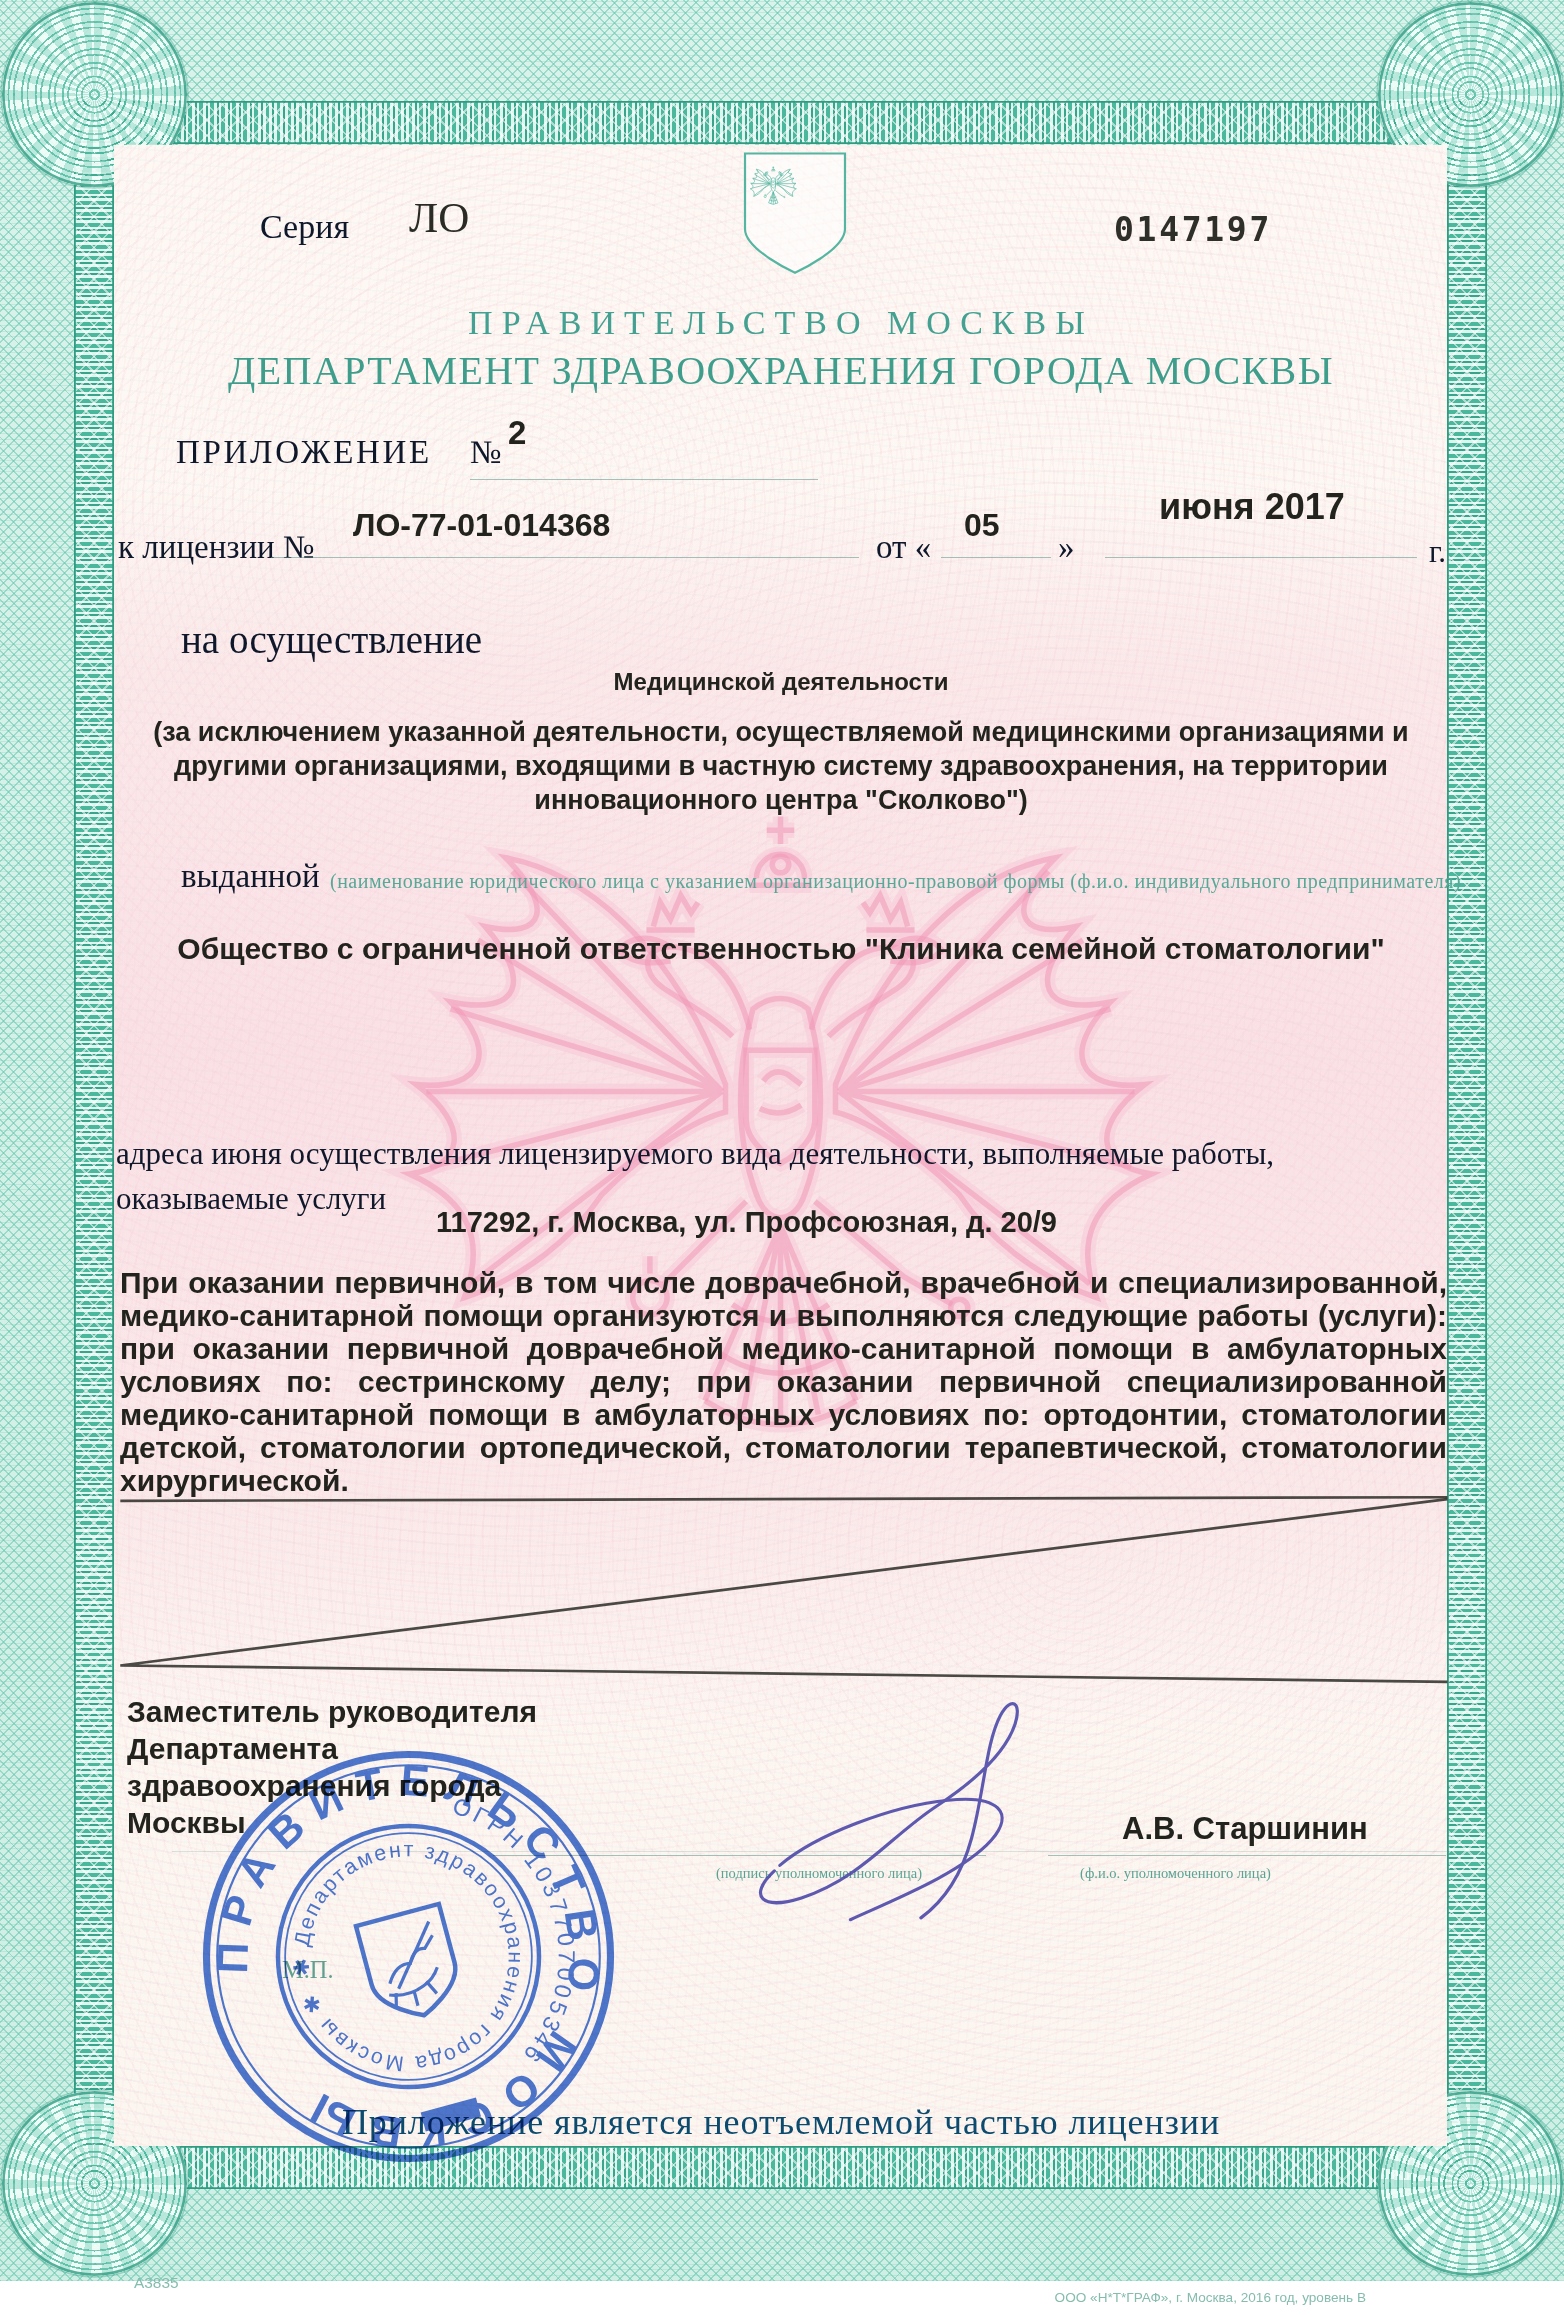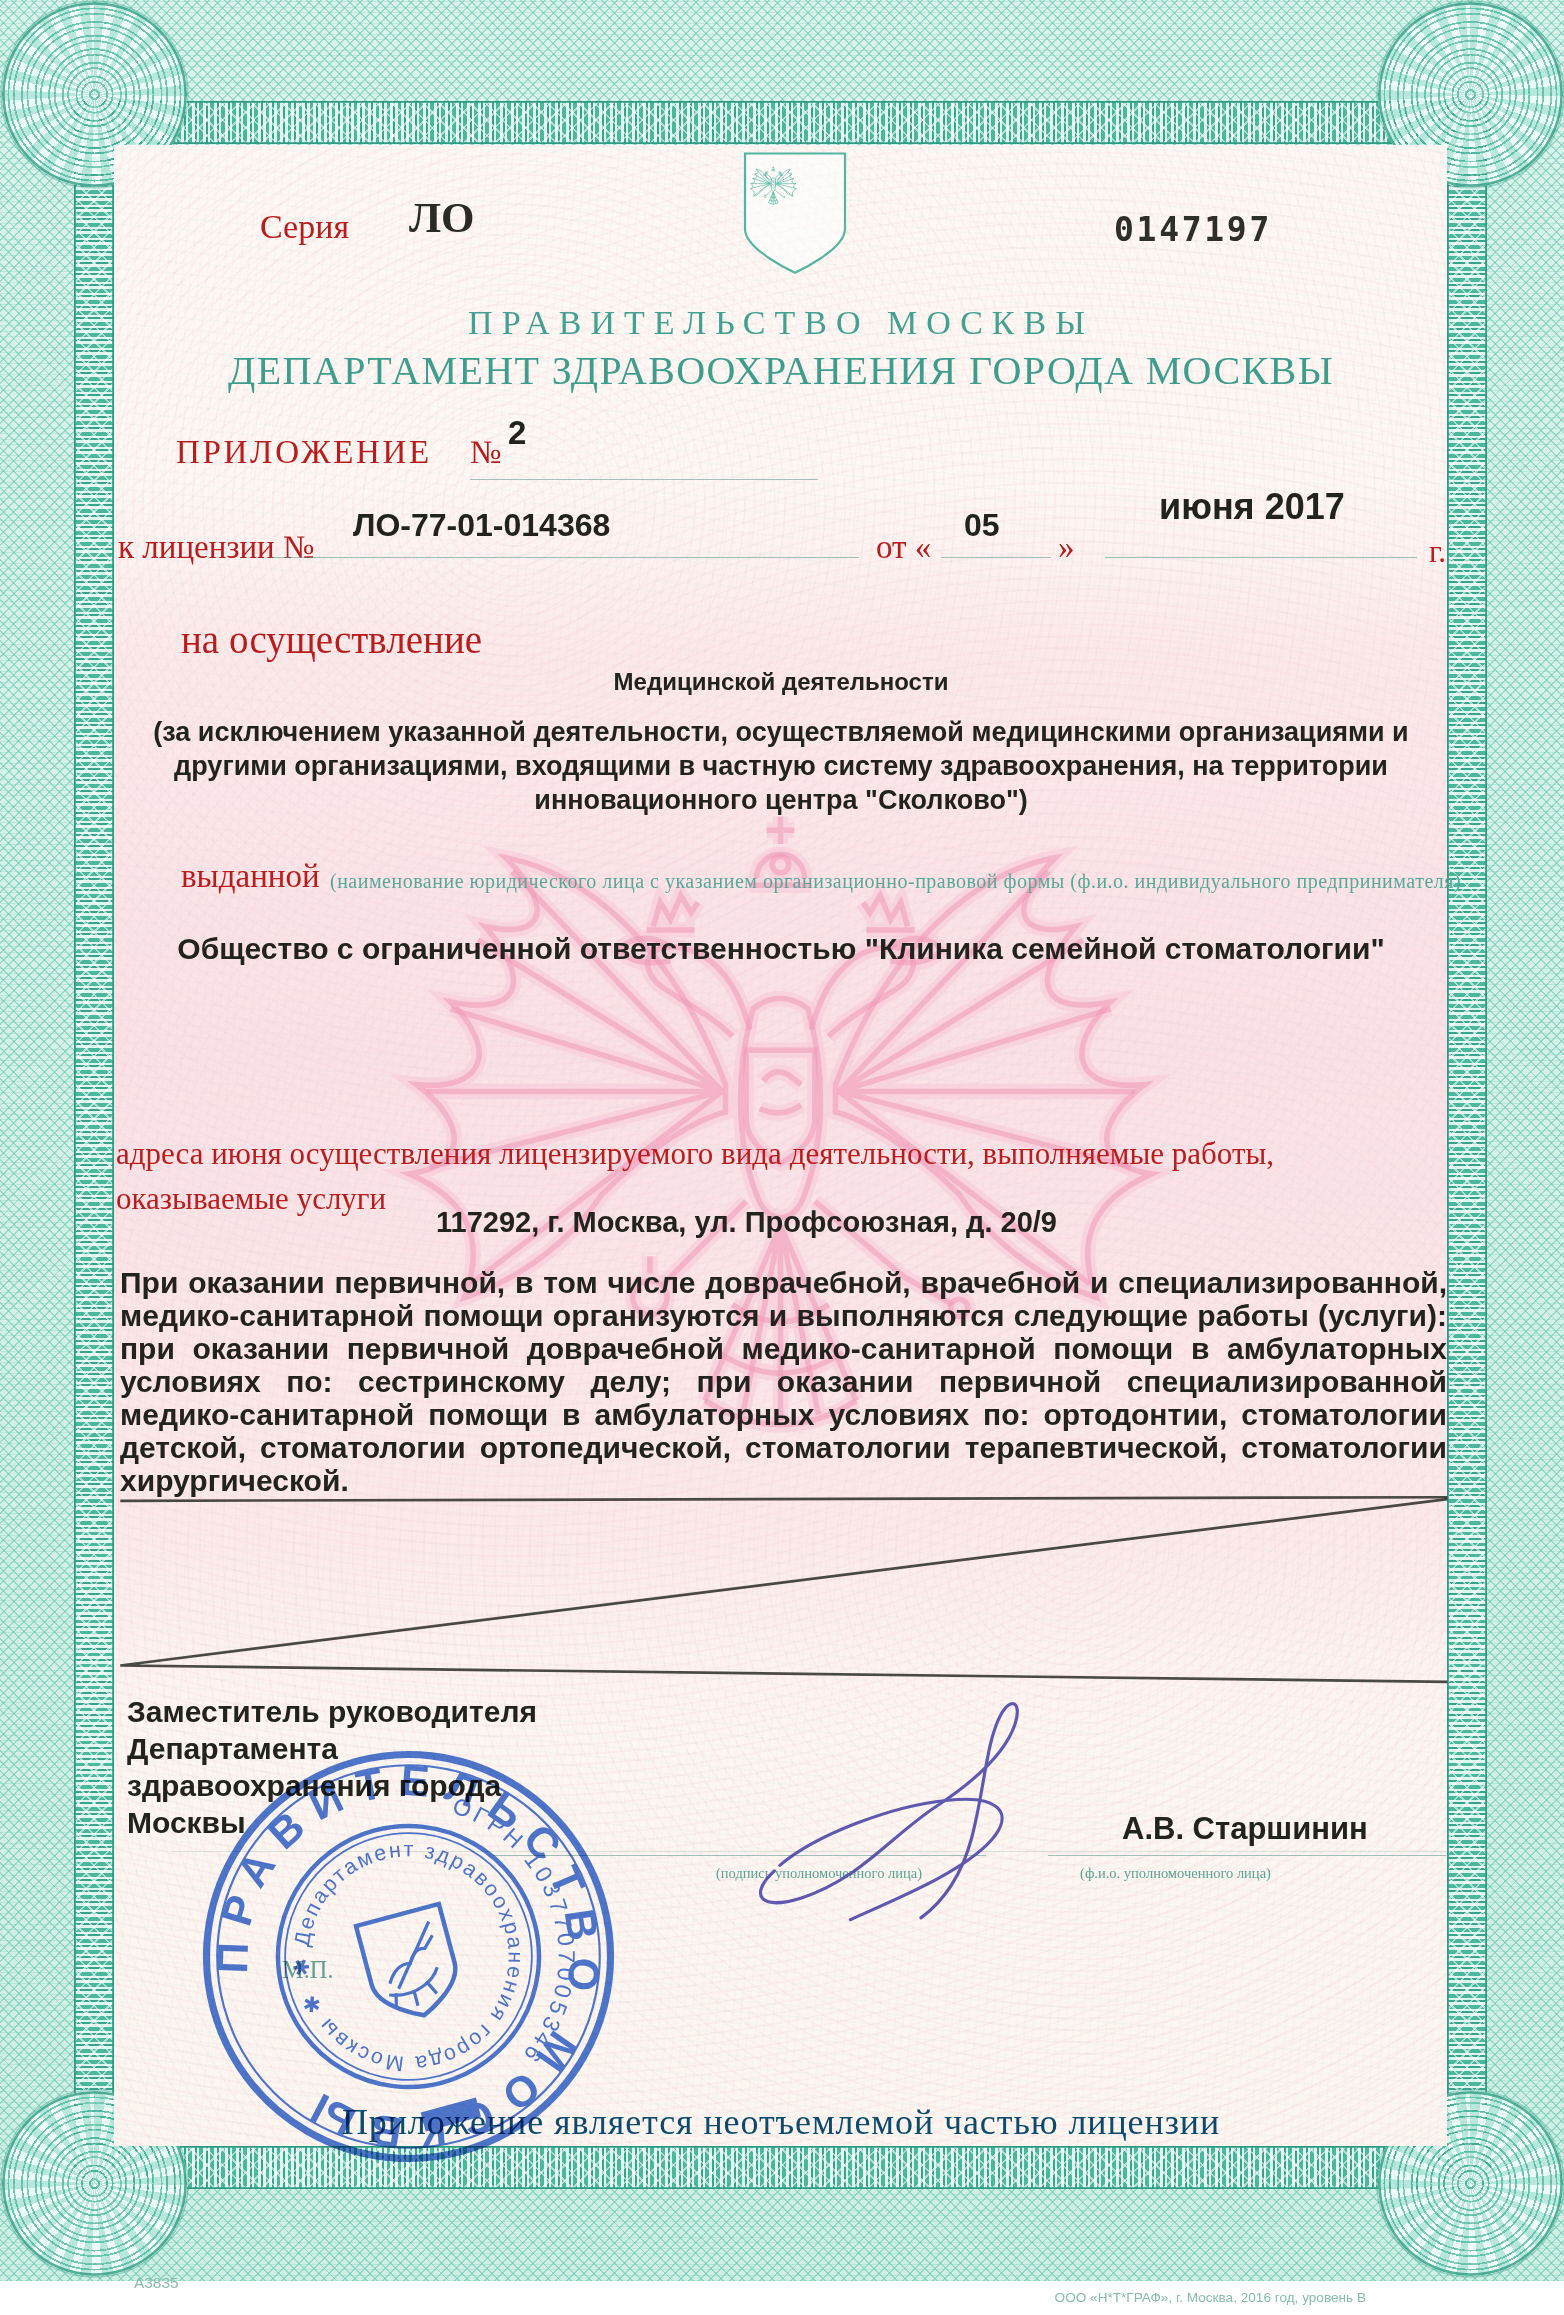--- a/index.html
+++ b/index.html
@@ -55,21 +55,21 @@
       repeating-radial-gradient(circle at 72% 70%, rgba(235,150,170,.07) 0 1.8px, rgba(255,255,255,0) 1.8px 11.8px),
       repeating-linear-gradient(96deg, rgba(240,170,185,.06) 0 1.8px, rgba(255,255,255,0) 1.8px 8.1px),
       repeating-linear-gradient(5deg, rgba(150,200,220,.05) 0 1.8px, rgba(255,255,255,0) 1.8px 11px),
       linear-gradient(#fdf8f3,#fcf6f1);
   }
   .pink-zone{
     position:absolute; left:114px; top:488px; width:1333px; height:1248px;
     background:linear-gradient(180deg, rgba(246,199,214,0) 0%, rgba(246,199,214,.30) 14%, rgba(246,200,214,.48) 45%, rgba(246,199,214,.28) 82%, rgba(246,199,214,0) 100%);
   }
   
-  .t{position:absolute; color:#b91c1c; white-space:nowrap;}
+  .t{position:absolute; color:#0f172a; white-space:nowrap;}
   .val{font-family:"Liberation Sans","DejaVu Sans",sans-serif; font-weight:bold; color:#23231e;}
   .center-block{position:absolute; left:118px; width:1326px; text-align:center;}
   .rule{position:absolute; height:0; border-bottom:1.4px solid rgba(90,150,140,.55);}
   .num-font{font-family:"DejaVu Sans Mono",monospace; font-weight:bold; color:#2f2f2a;}
   svg{position:absolute; overflow:visible;}
   .overlay{pointer-events:none;}
   .codes{position:absolute; font-family:"Liberation Sans","DejaVu Sans",sans-serif; color:#85bcae;}
 </style>
 </head>
 <body>
@@ -125,21 +125,21 @@
     <use href="#eagle2h" stroke="rgba(247,205,218,.65)" stroke-width="4.5"></use>
     <use href="#eagle2h" stroke="rgba(240,153,182,.55)" stroke-width="1.6"></use>
   </svg>
 
   <svg style="left:738px; top:148px; width:114px; height:132px;" viewBox="0 0 130 150">
     <path d="M8,6 H122 V92 C122,116 65,142 65,142 C65,142 8,116 8,92 Z" fill="rgba(255,255,255,.55)" stroke="#55b5a1" stroke-width="2.5"></path>
     <use href="#eagle2h" transform="translate(11,12) scale(0.45)" stroke="#55b5a1" stroke-width="3"></use>
   </svg>
 
   <div class="t" style="left:260px; top:208px; font-size:34px;">Серия</div>
-  <div class="t" style="left:409px; top:193px; font-size:43px; font-weight:bold; color:#2b2b26;">ЛО</div>
+  <div class="t" style="left:409px; top:193px; font-size:43px; font-weight:normal; color:#2b2b26;">ЛО</div>
   <div class="t num-font" style="left:1114px; top:210px; font-size:33px; letter-spacing:2.7px;">0147197</div>
   <div class="center-block" style="top:304px; font-size:34px; letter-spacing:9px; color:#44a191;">ПРАВИТЕЛЬСТВО МОСКВЫ</div>
   <div class="center-block" style="top:347px; font-size:40px; letter-spacing:1.4px; color:#3f9d8c;">ДЕПАРТАМЕНТ ЗДРАВООХРАНЕНИЯ ГОРОДА МОСКВЫ</div>
 
   <div class="t" style="left:176px; top:434px; font-size:33px; letter-spacing:2.7px; word-spacing:27px;">ПРИЛОЖЕНИЕ №</div>
   <div class="t val" style="left:508px; top:414px; font-size:33px;">2</div>
   <div class="rule" style="left:470px; top:479px; width:348px;"></div>
 
   <div class="t" style="left:118px; top:529px; font-size:33px;">к лицензии №</div>
   <div class="t val" style="left:353px; top:507px; font-size:32px;">ЛО-77-01-014368</div>

